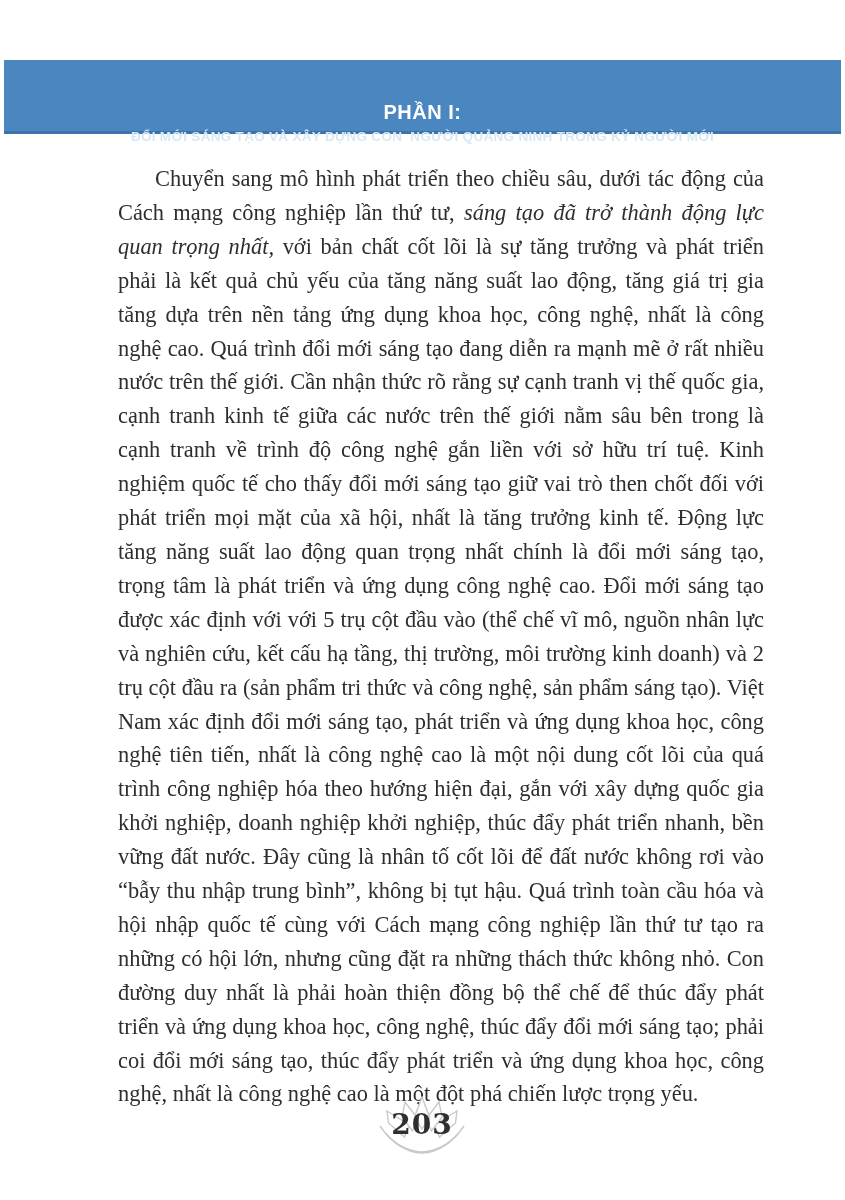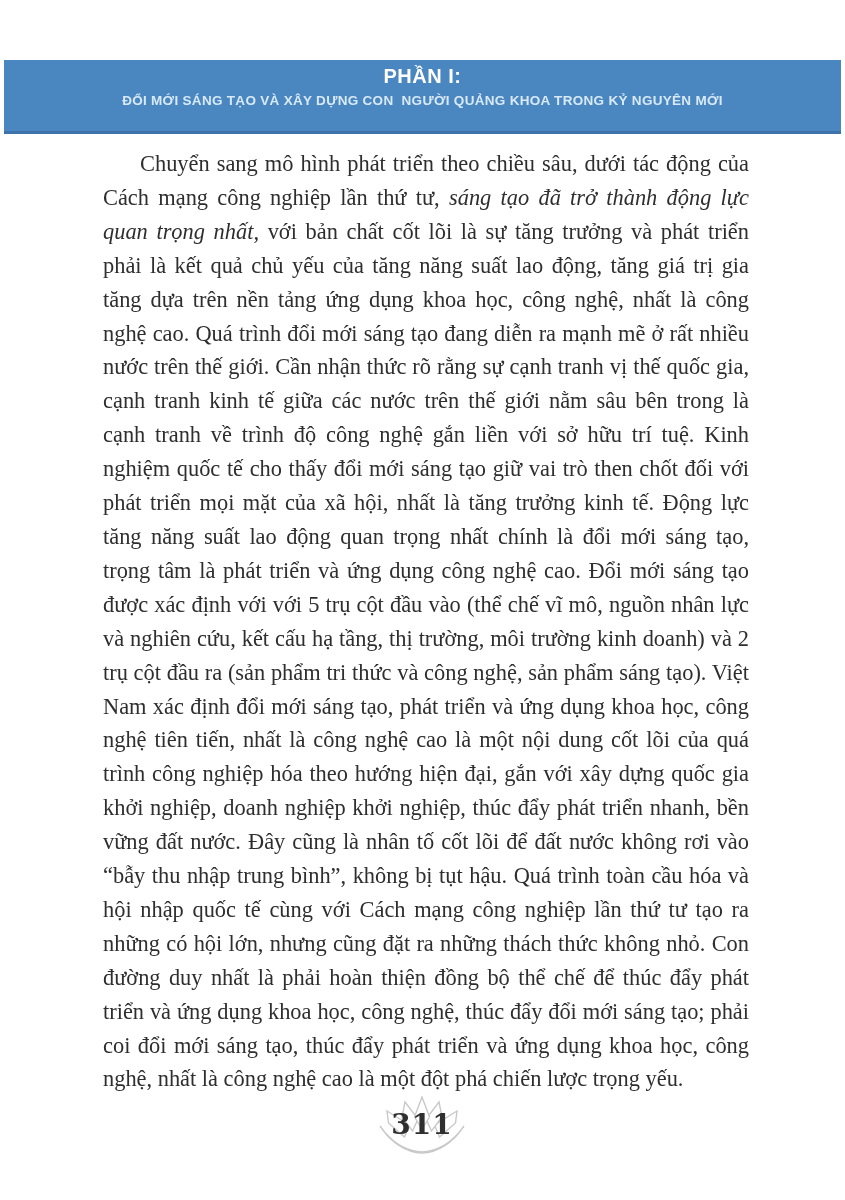--- a/index.html
+++ b/index.html
@@ -22,40 +22,41 @@
     text-align: center;
     font-family: "Liberation Sans", "DejaVu Sans", sans-serif;
   }
   .banner-title {
     padding-top: 4px;
     font-size: 20px;
     line-height: 25px;
     font-weight: bold;
     letter-spacing: 0.5px;
     color: #ffffff;
+    margin-top: 36px;
   }
   .banner-sub {
     font-size: 13.5px;
     line-height: 23px;
     font-weight: bold;
     letter-spacing: 0.3px;
     color: #d8e9f6;
     white-space: pre-wrap;
   }
   .body-text {
     position: absolute;
     left: 103px;
     top: 147px;
     width: 646px;
     font-size: 22.4px;
     line-height: 33.9px;
     color: #2e2e2e;
     text-align: justify;
     text-indent: 37px;
-    margin: 0;
+    margin: 15px;
   }
   .body-text em { font-style: italic; }
   .footer-ornament {
     position: absolute;
     left: 371px;
     top: 1096px;
     width: 102px;
     height: 62px;
   }
   .footer-ornament svg {
@@ -77,35 +78,35 @@
     color: #2f2f2f;
   }
 </style>
 </head>
 <body>
 
 <div class="page">
 
   <div class="banner">
     <div class="banner-title">PHẦN I:</div>
-    <div class="banner-sub">ĐỔI MỚI SÁNG TẠO VÀ XÂY DỰNG CON  NGƯỜI QUẢNG KHOA TRONG KỶ NGUYÊN MỚI</div>
+    <div class="banner-sub">ĐỔI MỚI SÁNG TẠO VÀ XÂY DỰNG CON  NGƯỜI QUẢNG NINH TRONG KỶ NGƯỜI MỚI</div>
   </div>
 
   <p class="body-text"><span>Chuyển sang mô hình phát triển theo chiều sâu, dưới tác động của Cách mạng công nghiệp lần thứ tư, </span><em>sáng tạo đã trở thành động lực quan trọng nhất,</em><span> với bản chất cốt lõi là sự tăng trưởng và phát triển phải là kết quả chủ yếu của tăng năng suất lao động, tăng giá trị gia tăng dựa trên nền tảng ứng dụng khoa học, công nghệ, nhất là công nghệ cao. Quá trình đổi mới sáng tạo đang diễn ra mạnh mẽ ở rất nhiều nước trên thế giới. Cần nhận thức rõ rằng sự cạnh tranh vị thế quốc gia, cạnh tranh kinh tế giữa các nước trên thế giới nằm sâu bên trong là cạnh tranh về trình độ công nghệ gắn liền với sở hữu trí tuệ. Kinh nghiệm quốc tế cho thấy đổi mới sáng tạo giữ vai trò then chốt đối với phát triển mọi mặt của xã hội, nhất là tăng trưởng kinh tế. Động lực tăng năng suất lao động quan trọng nhất chính là đổi mới sáng tạo, trọng tâm là phát triển và ứng dụng công nghệ cao. Đổi mới sáng tạo được xác định với với 5 trụ cột đầu vào (thể chế vĩ mô, nguồn nhân lực và nghiên cứu, kết cấu hạ tầng, thị trường, môi trường kinh doanh) và 2 trụ cột đầu ra (sản phẩm tri thức và công nghệ, sản phẩm sáng tạo). Việt Nam xác định đổi mới sáng tạo, phát triển và ứng dụng khoa học, công nghệ tiên tiến, nhất là công nghệ cao là một nội dung cốt lõi của quá trình công nghiệp hóa theo hướng hiện đại, gắn với xây dựng quốc gia khởi nghiệp, doanh nghiệp khởi nghiệp, thúc đẩy phát triển nhanh, bền vững đất nước. Đây cũng là nhân tố cốt lõi để đất nước không rơi vào “bẫy thu nhập trung bình”, không bị tụt hậu. Quá trình toàn cầu hóa và hội nhập quốc tế cùng với Cách mạng công nghiệp lần thứ tư tạo ra những có hội lớn, nhưng cũng đặt ra những thách thức không nhỏ. Con đường duy nhất là phải hoàn thiện đồng bộ thể chế để thúc đẩy phát triển và ứng dụng khoa học, công nghệ, thúc đẩy đổi mới sáng tạo; phải coi đổi mới sáng tạo, thúc đẩy phát triển và ứng dụng khoa học, công nghệ, nhất là công nghệ cao là một đột phá chiến lược trọng yếu.</span></p>
 
   <div class="footer-ornament">
     <svg viewBox="0 0 102 62" aria-hidden="true">
       <g stroke="#c9c9c9" stroke-width="1.4" fill="#ffffff" stroke-linejoin="miter">
         <path d="M16 15 L38.5 29 L33.5 41 L17.5 27 Z"></path>
         <path d="M86 15 L63.5 29 L68.5 41 L84.5 27 Z"></path>
         <path d="M34 6 L47 23 L41.5 35 L31 21 Z"></path>
         <path d="M68 6 L55 23 L60.5 35 L71 21 Z"></path>
         <path d="M51 1 L58.5 21 L51 33 L43.5 21 Z"></path>
         <path d="M9 30 Q27 56 51 57" fill="none"></path>
         <path d="M93 30 Q75 56 51 57" fill="none"></path>
         <path d="M15 38 Q31 55 51 56" fill="none"></path>
         <path d="M87 38 Q71 55 51 56" fill="none"></path>
       </g>
     </svg>
-    <div class="page-number">311</div>
+    <div class="page-number">203</div>
   </div>
 
 </div>
 
 </body></html>

